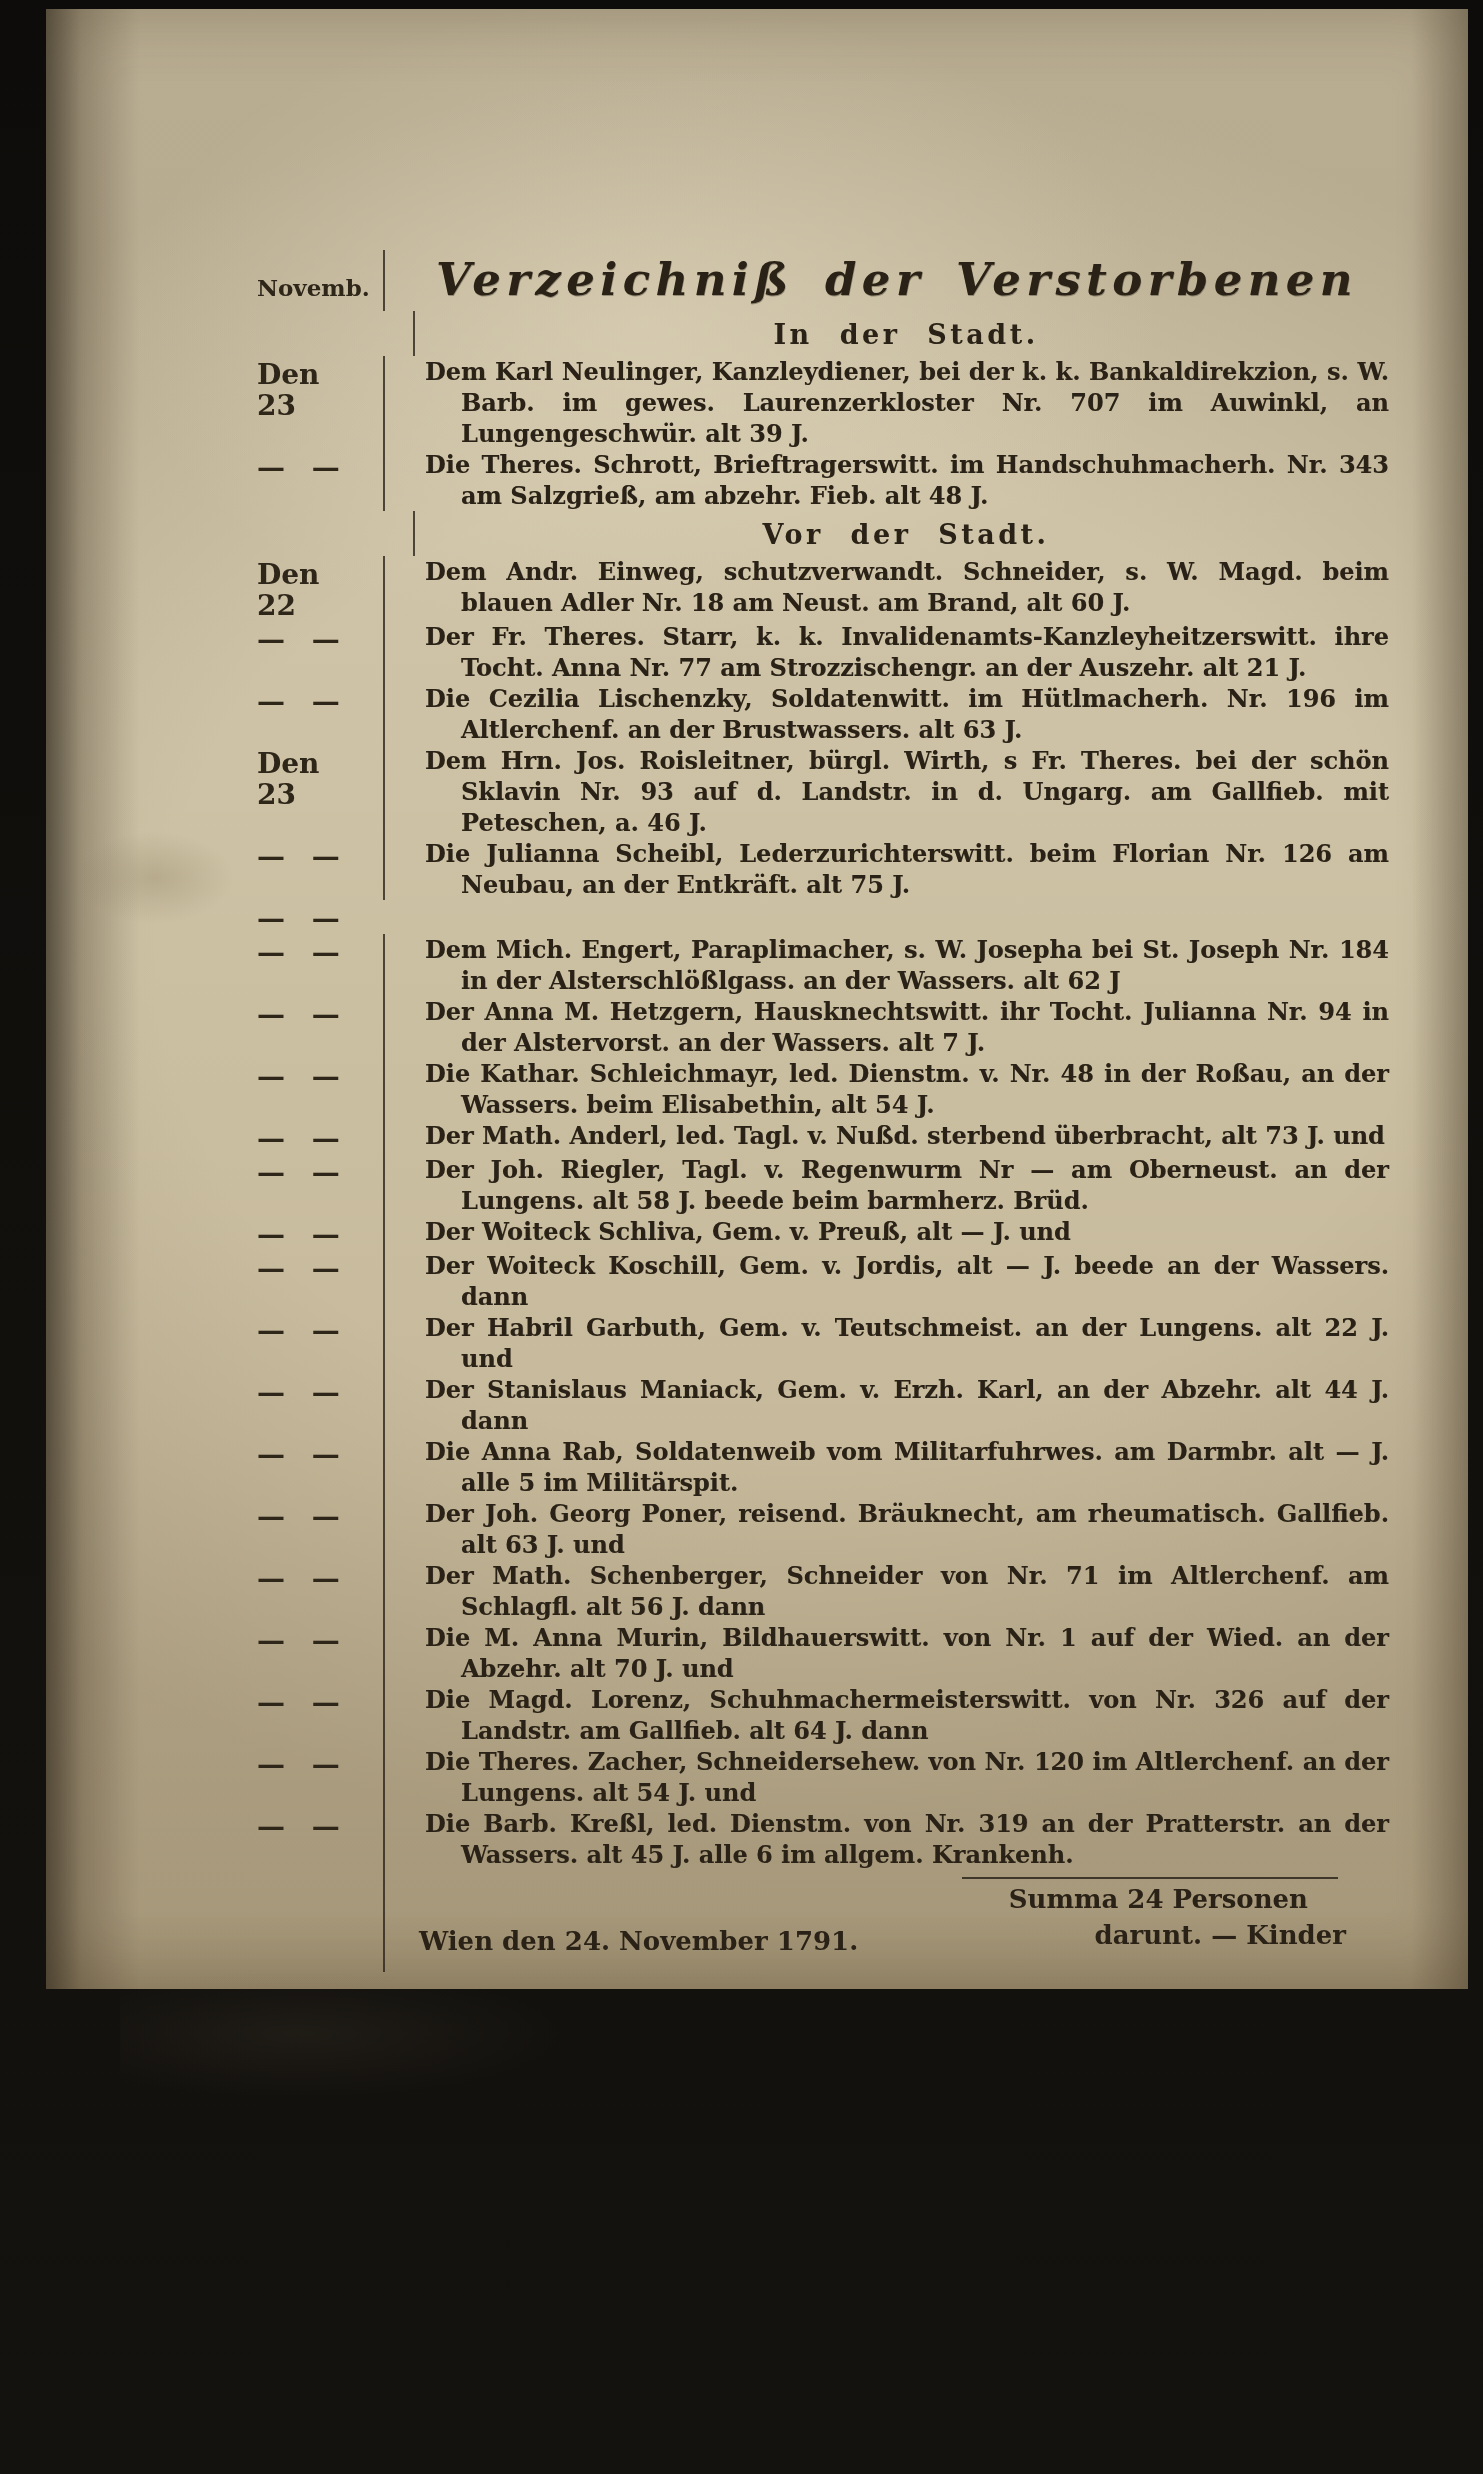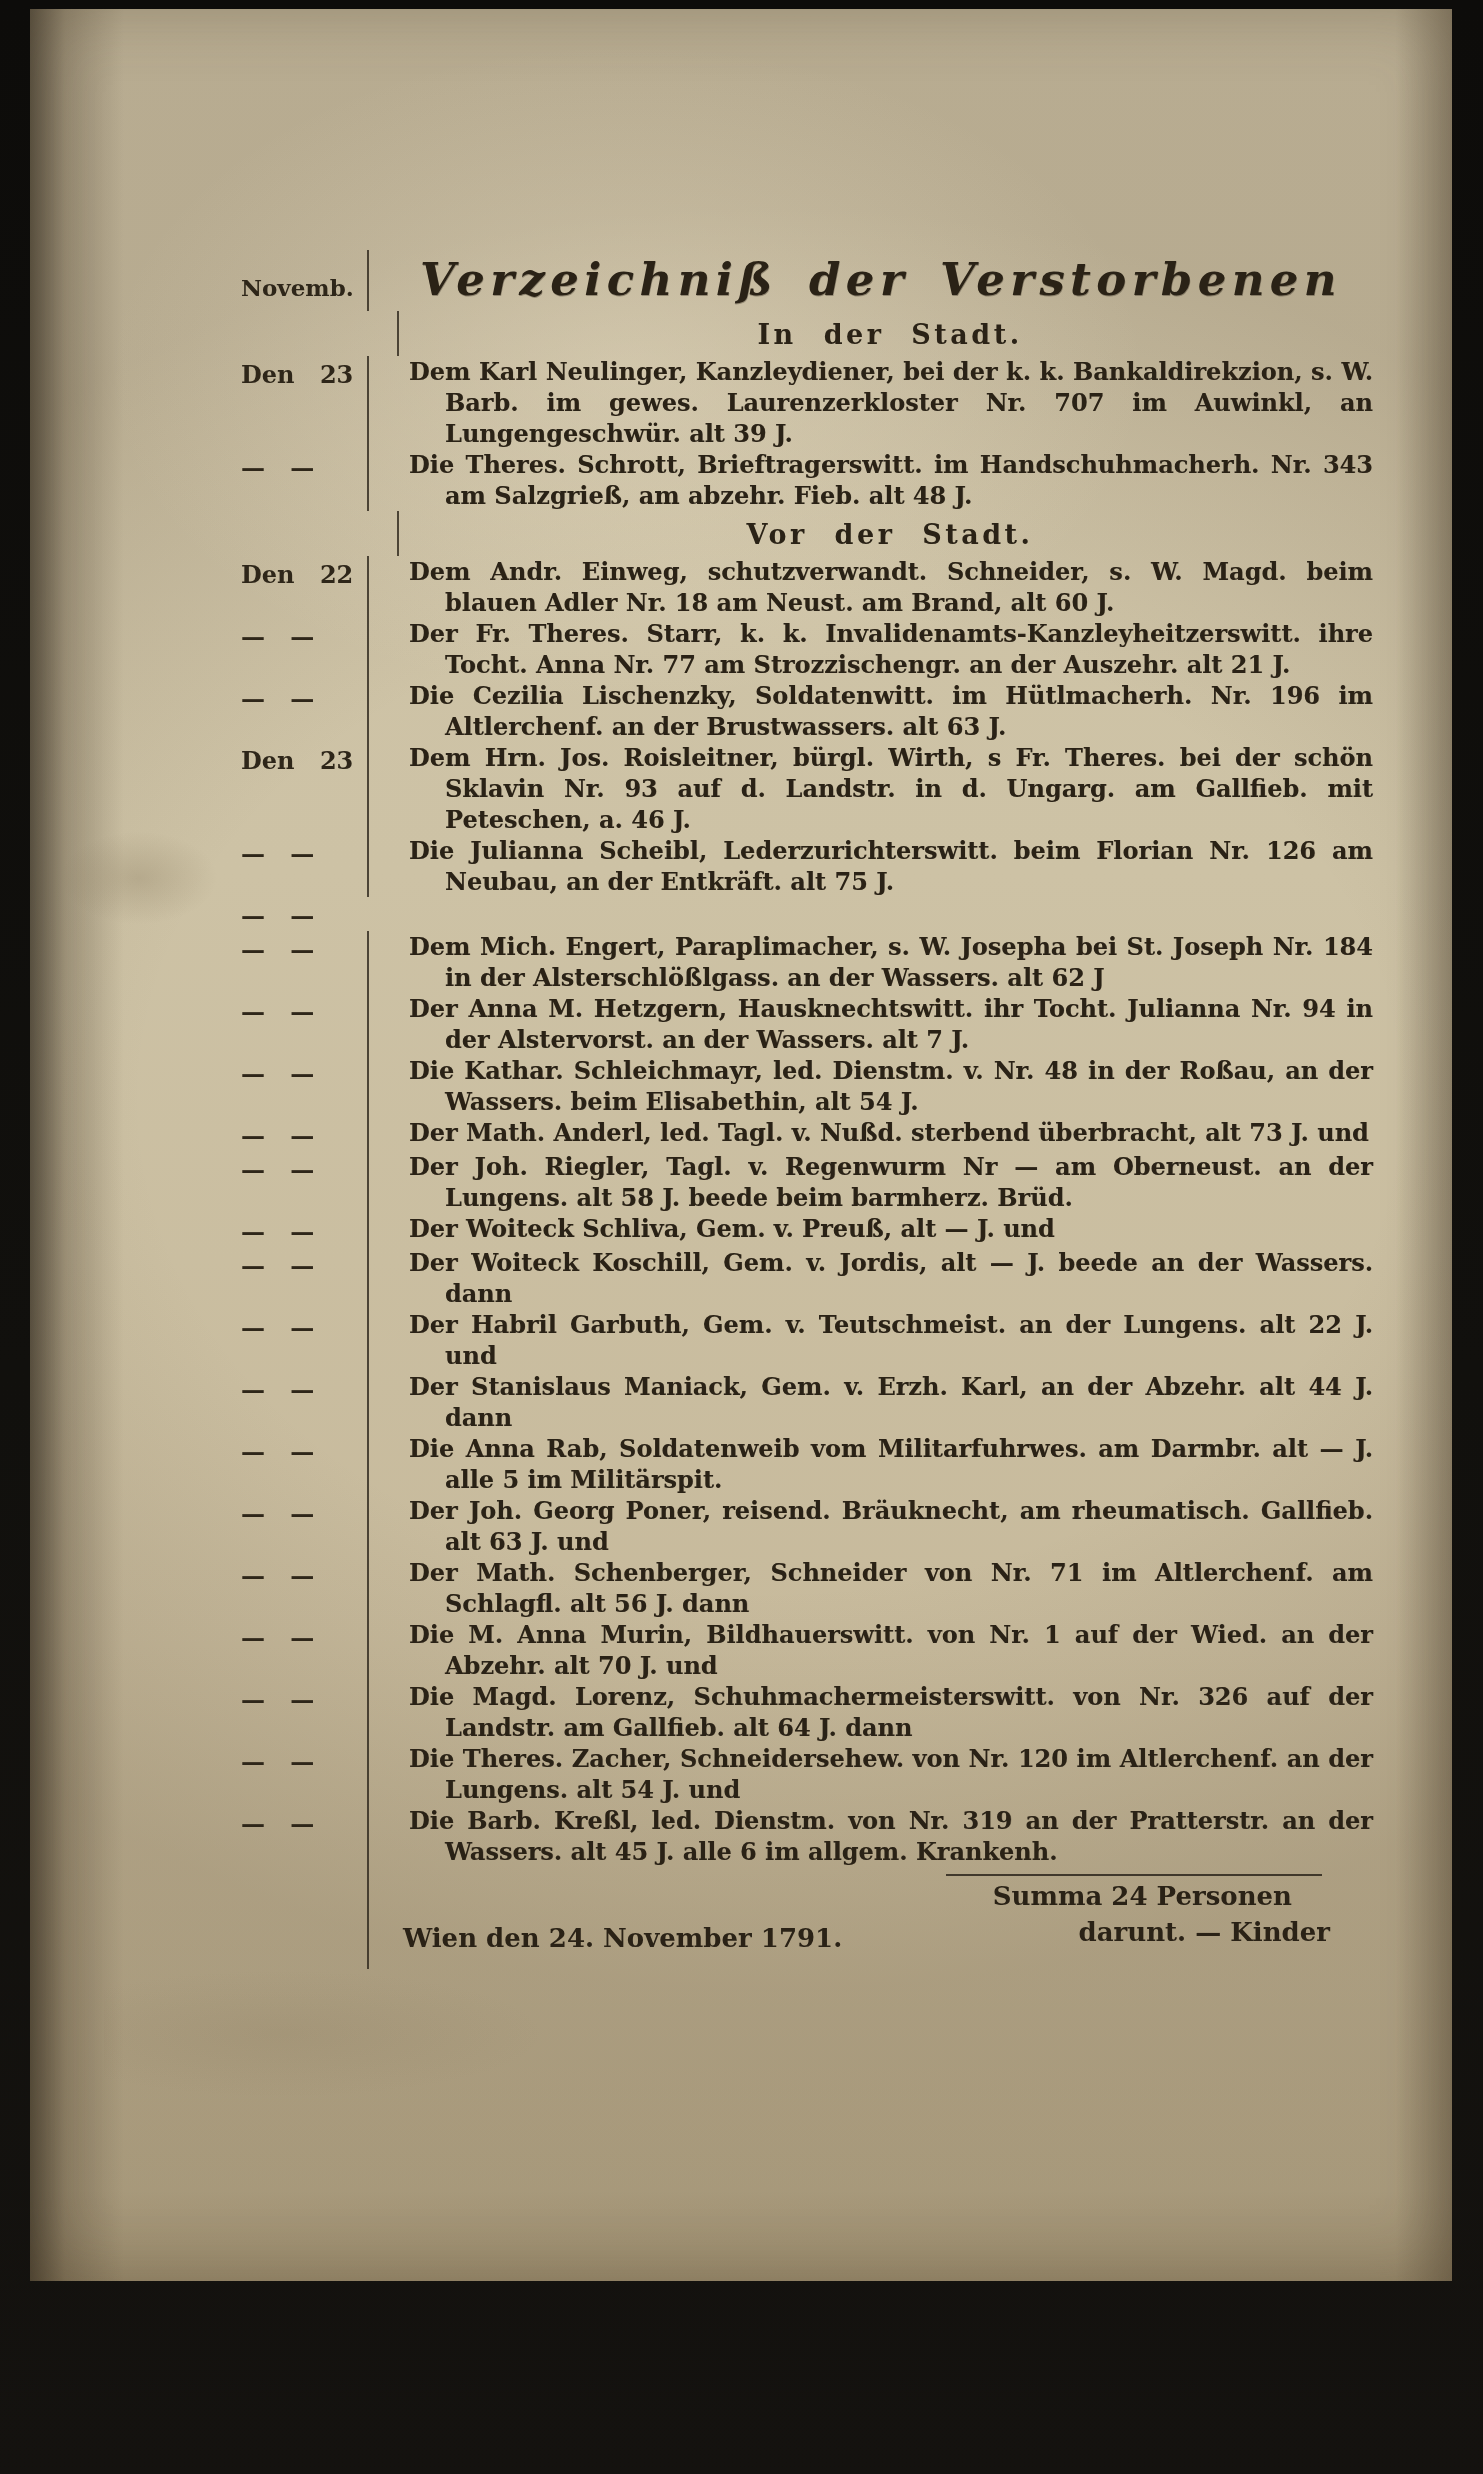--- a/index.html
+++ b/index.html
@@ -8,21 +8,21 @@
     background:#0b0a09;
     font-family:"DejaVu Serif", serif;
     overflow:hidden;
   }
   .scene {
     position:relative; width:1483px; height:2489px;
     background:linear-gradient(180deg,#0d0c0a 0%, #11100d 55%, #14120f 100%);
     overflow:hidden;
   }
   .paper {
-    position:absolute; left:30px; top:9px; width:1422px; height:2272px;
+    position:absolute; left:46px; top:9px; width:1422px; height:1980px;
     background:
       radial-gradient(ellipse 742px 470px at 42% 16%, rgba(238,228,202,0.38), rgba(238,228,202,0) 70%),
       radial-gradient(ellipse 1138px 891px at 52% 48%, rgba(0,0,0,0) 55%, rgba(88,72,50,0.20) 100%),
       linear-gradient(90deg, rgba(24,19,13,0.62) 0px, rgba(66,54,38,0.30) 35px, rgba(0,0,0,0) 94px),
       linear-gradient(90deg, rgba(0,0,0,0) 96%, rgba(60,48,34,0.35) 100%),
       linear-gradient(180deg, #d0c5a9 0%, #cdc2a5 38%, #c7ba9c 72%, #bbad8d 96%, #ac9d7d 100%);
     box-shadow: inset 0 0 69px rgba(72,58,38,0.32);
   }
   .stain-a {
     position:absolute; left:30px; top:822px; width:158px; height:94px;
@@ -33,21 +33,21 @@
     background:radial-gradient(ellipse at 40% 50%, rgba(120,104,76,0.12), rgba(120,104,76,0) 70%);
   }
   .register {
     position:absolute; left:198px; top:241px; width:1153px;
     color:#2a2216;
   }
   .row { display:flex; align-items:stretch; }
   .datecol {
     flex:0 0 139px; width:139px;
     padding:3px 4px 0 13px;
-    font-size:24px; line-height:31px; font-weight:700;
+    font-size:28px; line-height:31px; font-weight:700;
     word-spacing:17px;
     color:#2e2619;
   }
   .textcol {
     flex:1;
     border-left:2.5px solid rgba(48,40,29,0.82);
     padding-left:12px;
   }
   .title-row { align-items:flex-end; }
   .title-row .datecol { padding-bottom:8px; font-size:23px; word-spacing:normal; }

